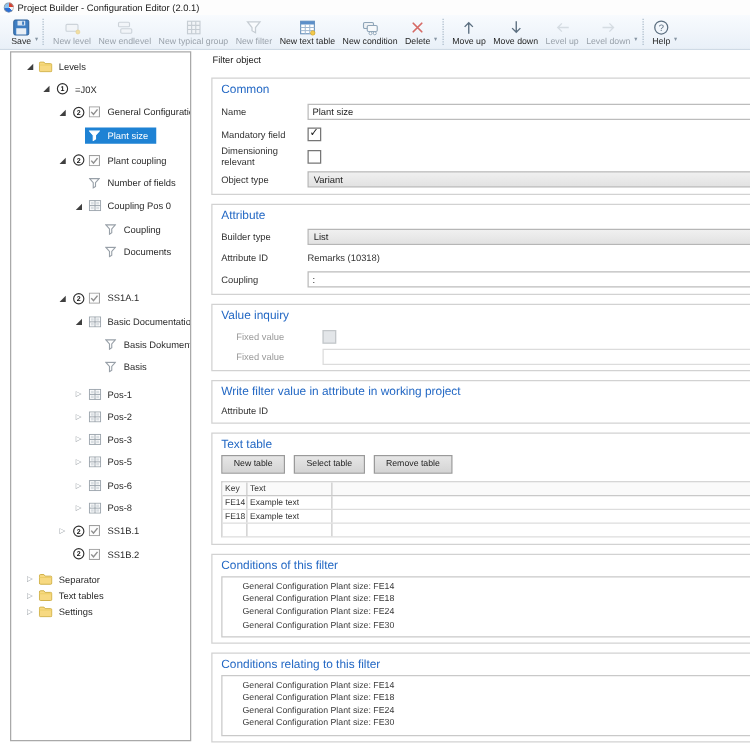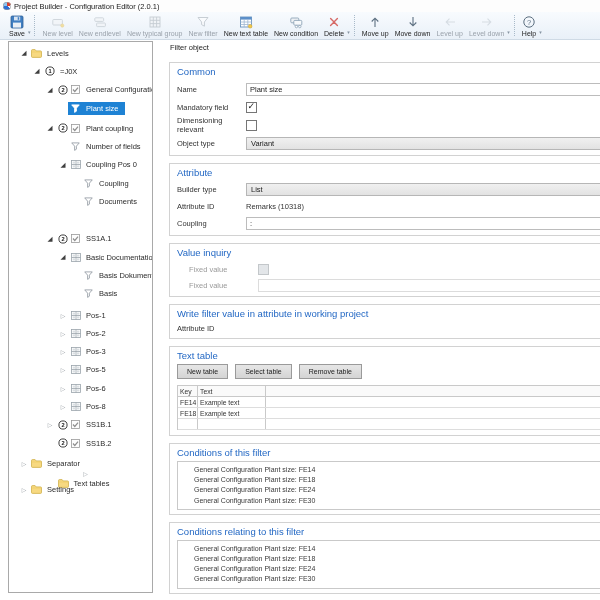--- a/index.html
+++ b/index.html
@@ -565,21 +565,21 @@
       <span class="node">
         <span class="tree-icon icon-folder">
           <svg width="11" height="9" viewBox="0 0 11 9">
             <path d="M0.5 1.6 a1 1 0 0 1 1 -1 h2.6 l1 1.3 h4.4 a1 1 0 0 1 1 1 v4.5 a1 1 0 0 1 -1 1 h-8 a1 1 0 0 1 -1 -1 Z" fill="#f7d981" stroke="#caa93c" stroke-width="0.7"></path>
             <path d="M0.5 3 h10" stroke="#eccb62" stroke-width="0.7"></path>
           </svg>
         </span>
         <span class="tree-label">Separator</span>
       </span>
     </div>
-    <div class="tree-row small" style="padding-left:10px;flex-direction:column;">
+    <div class="tree-row small" style="padding-left:10px;">
       <span class="expander closed">▷</span>
       <span class="node">
         <span class="tree-icon icon-folder">
           <svg width="11" height="9" viewBox="0 0 11 9">
             <path d="M0.5 1.6 a1 1 0 0 1 1 -1 h2.6 l1 1.3 h4.4 a1 1 0 0 1 1 1 v4.5 a1 1 0 0 1 -1 1 h-8 a1 1 0 0 1 -1 -1 Z" fill="#f7d981" stroke="#caa93c" stroke-width="0.7"></path>
             <path d="M0.5 3 h10" stroke="#eccb62" stroke-width="0.7"></path>
           </svg>
         </span>
         <span class="tree-label">Text tables</span>
       </span>

